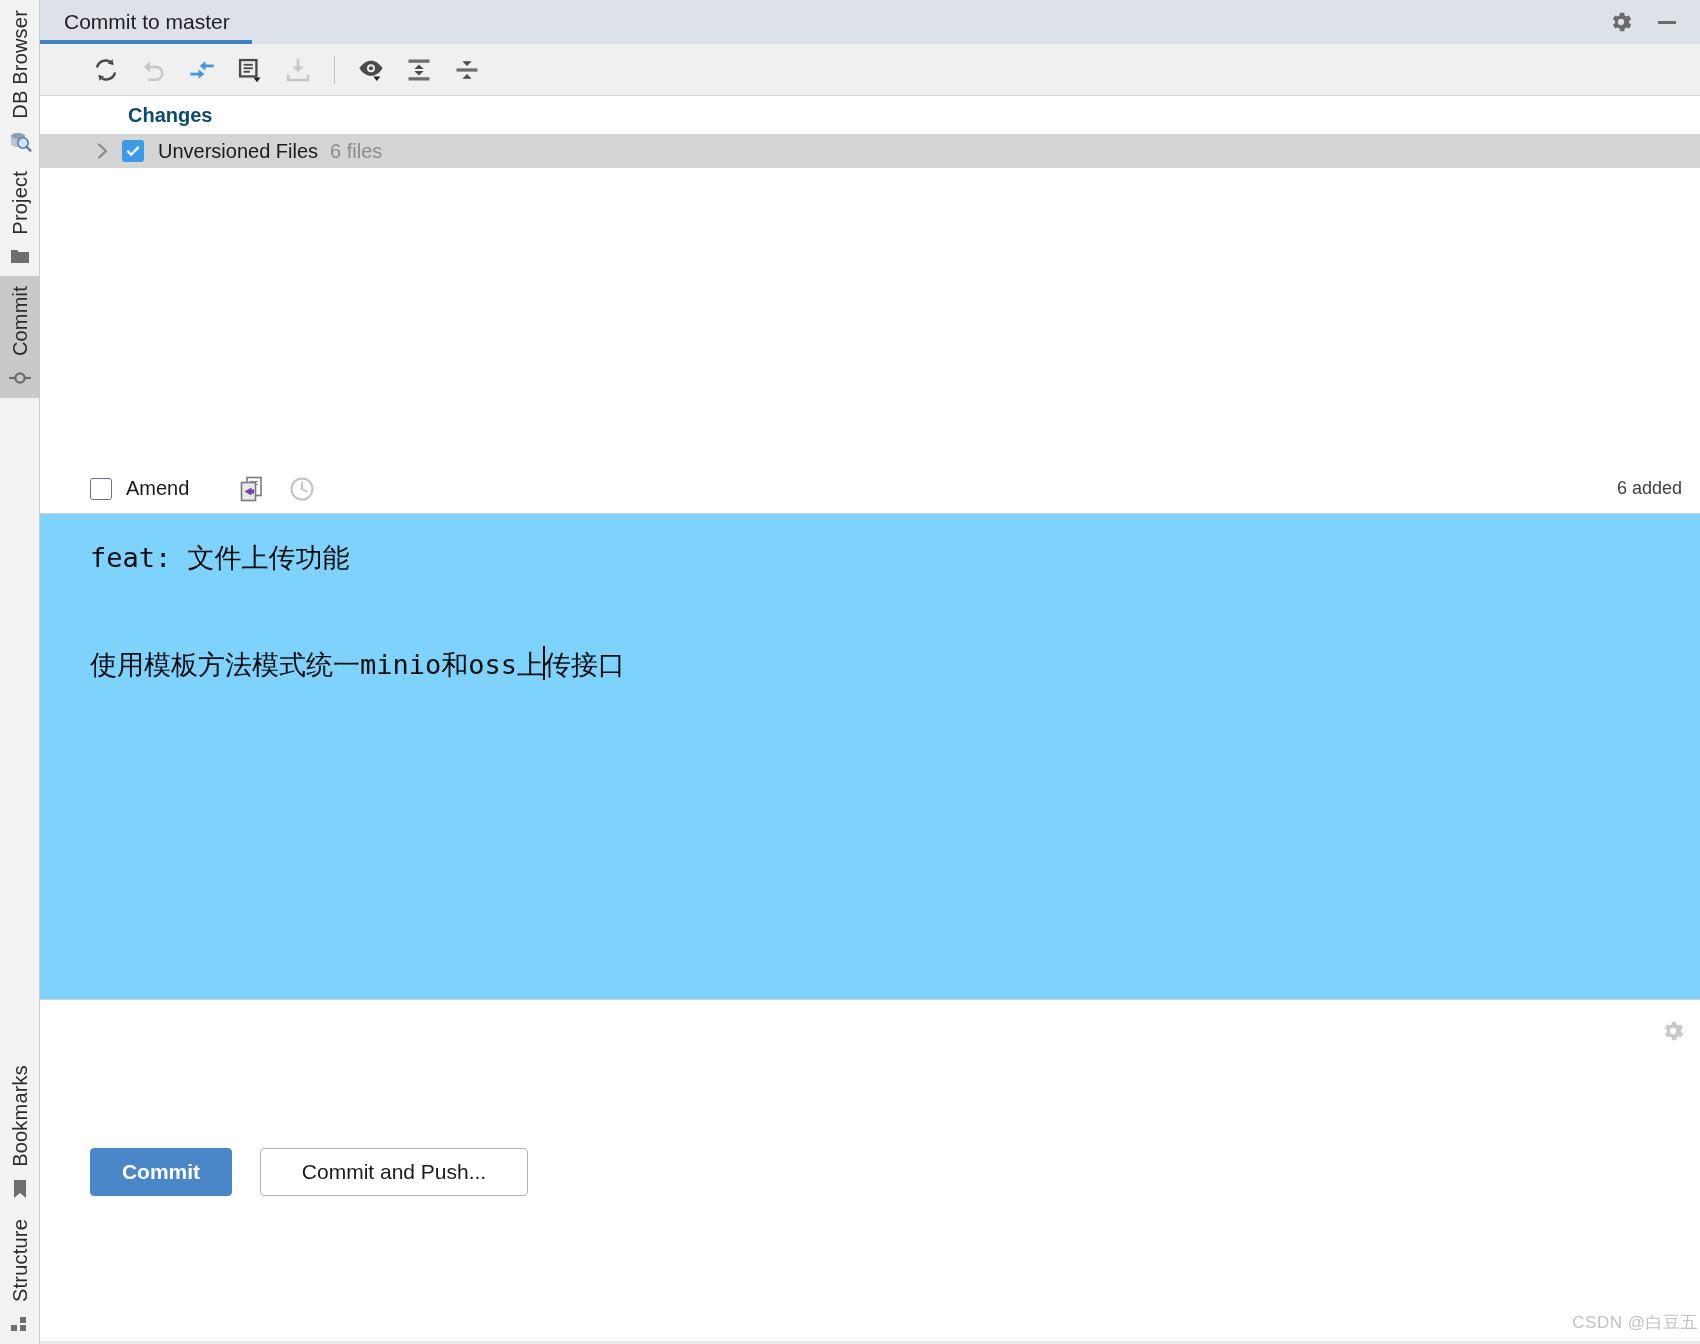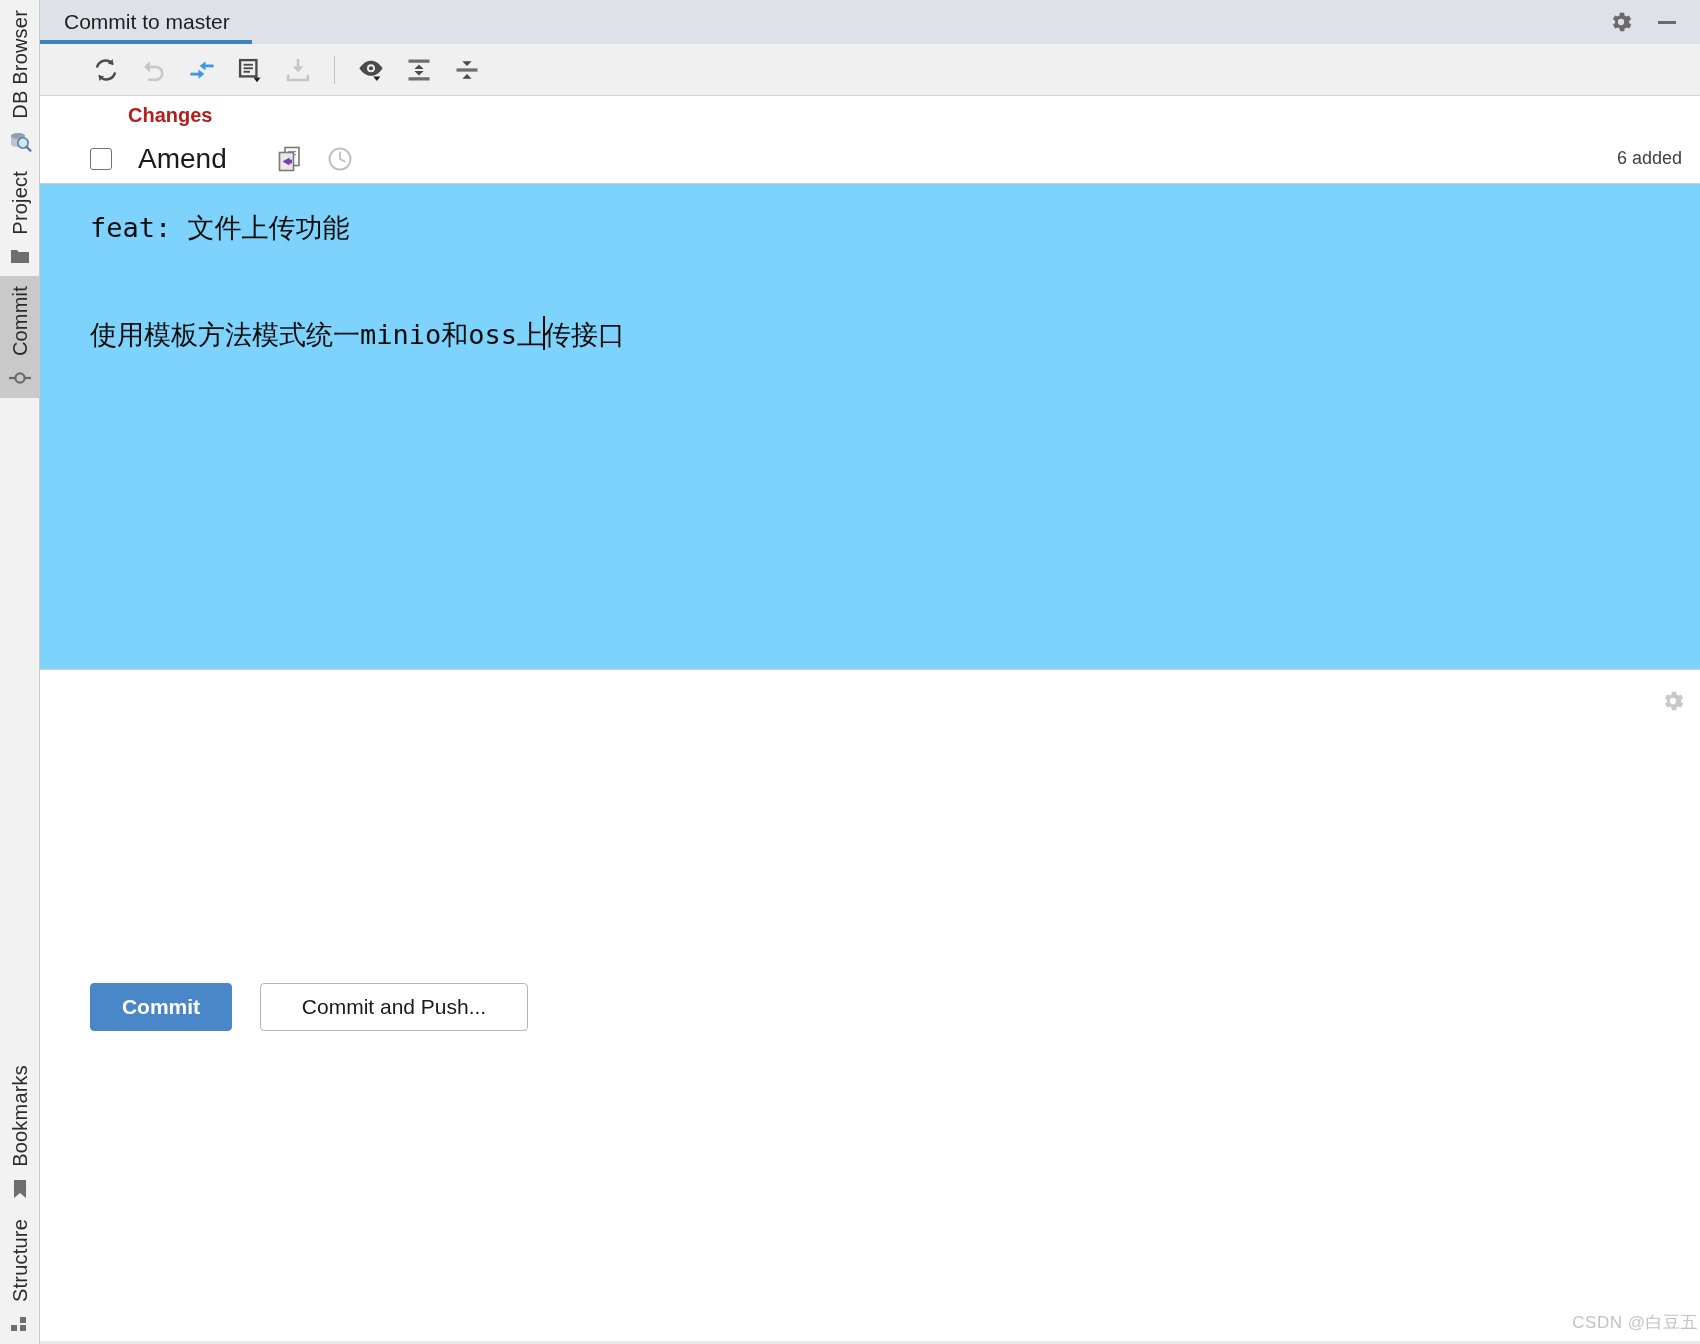--- a/index.html
+++ b/index.html
@@ -121,21 +121,21 @@
 
   
   .changes-header {
     height: 38px;
     background: #ffffff;
     display: flex;
     align-items: center;
     padding-left: 88px;
     font-size: 20px;
     font-weight: bold;
-    color: #b91c1c;
+    color: #0c4a6e;
     flex: 0 0 38px;
   }
 
   
   .changes-body {
     flex: 1 1 auto;
     background: #ffffff;
     overflow: hidden;
     min-height: 0;
   }
@@ -181,22 +181,22 @@
     flex: 0 0 50px;
   }
   .amend-check {
     width: 22px; height: 22px;
     border: 1.5px solid #6e6e84;
     border-radius: 3px;
     background: #fff;
     flex: 0 0 22px;
   }
   .amend-label {
-    margin-left: 26px;
-    font-size: 28px;
+    margin-left: 14px;
+    font-size: 20px;
     color: #1a1a1a;
   }
   .amend-icon {
     width: 34px; height: 34px;
     display: flex; align-items: center; justify-content: center;
   }
   .amend-icon.first { margin-left: 46px; }
   .amend-icon.second { margin-left: 16px; }
   .amend-spacer { flex: 1 1 auto; }
   .added-count {
@@ -473,20 +473,36 @@
           </svg>
         </span>
       </div>
 
     </div>
 
     <div class="changes-header">
       <span>Changes</span>
     </div>
 
+    <div class="changes-body">
+      <div class="tree-row">
+        <span class="tree-arrow">
+          <svg width="16" height="18" viewBox="0 0 16 18">
+            <path d="M4 2.5l7 6.5-7 6.5" fill="none" stroke="#8a8a8a" stroke-width="2.2" stroke-linecap="round" stroke-linejoin="round"></path>
+          </svg>
+        </span>
+        <span class="tree-check">
+          <svg width="16" height="16" viewBox="0 0 16 16">
+            <path d="M3 8.4l3.2 3.3L13 4.6" fill="none" stroke="#ffffff" stroke-width="2.3" stroke-linecap="round" stroke-linejoin="round"></path>
+          </svg>
+        </span>
+        <span class="tree-label">Unversioned Files</span>
+        <span class="tree-count">6 files</span>
+      </div>
+    </div>
 
     <div class="amend-bar">
       <span class="amend-check"></span>
       <span class="amend-label">Amend</span>
 
       <span class="amend-icon first">
         <svg width="30" height="30" viewBox="0 0 30 30">
           <rect x="10" y="3.5" width="14" height="18" fill="#ffffff" stroke="#7a7a7a" stroke-width="1.6"></rect>
           <line x1="13" y1="7.5" x2="21" y2="7.5" stroke="#9a9a9a" stroke-width="1.3"></line>
           <line x1="13" y1="10.5" x2="21" y2="10.5" stroke="#9a9a9a" stroke-width="1.3"></line>

